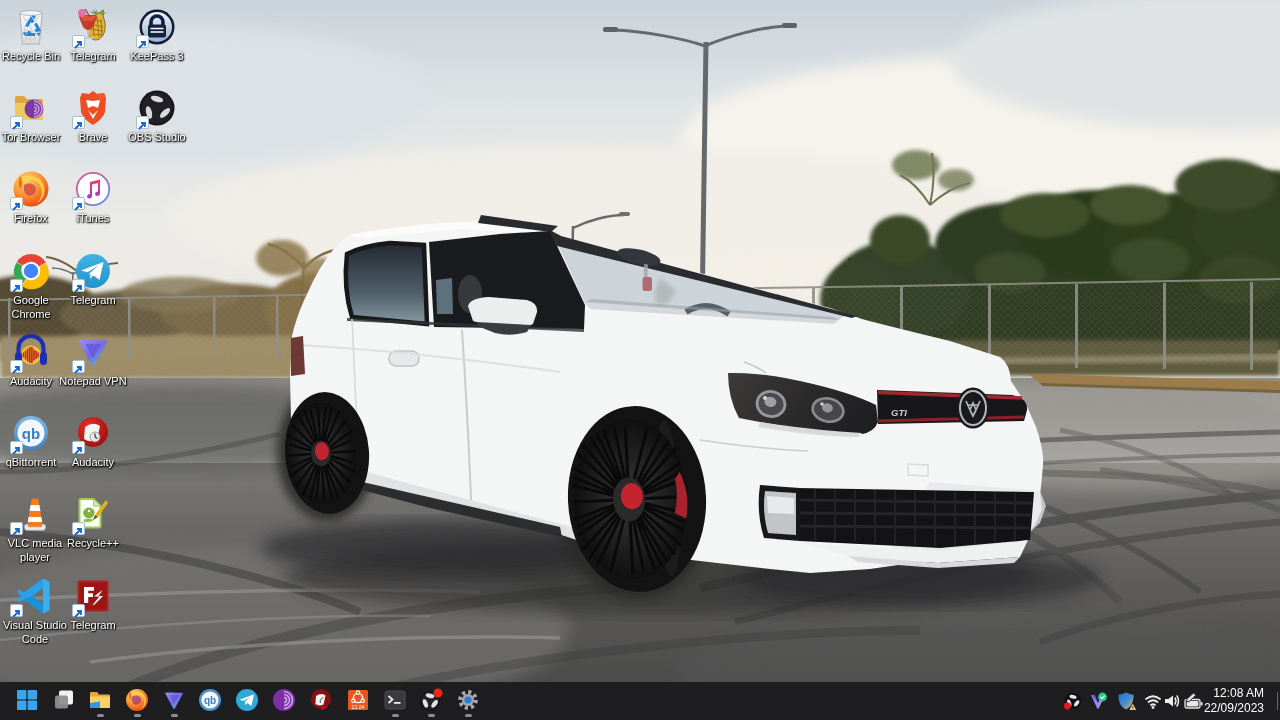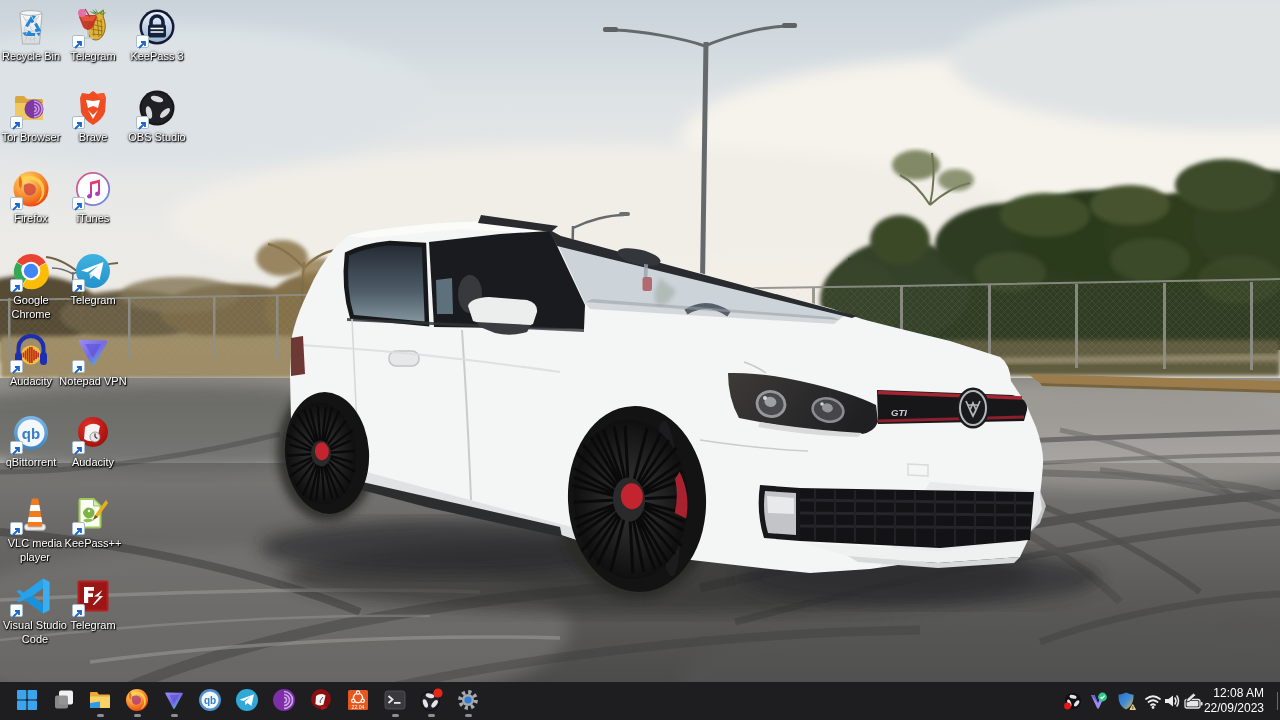--- a/index.html
+++ b/index.html
@@ -549,21 +549,21 @@
 <div class="ic" style="left:55px;top:494px;">
       <svg class="main" width="40" height="40" viewBox="0 0 40 40">
 <path d="M8,5 Q6.5,5 6.5,6.5 L6.5,32 Q6.5,33.5 8,33.5 L26,33.5 Q27.5,33.5 27.5,32 L27.5,12 L20.5,5 Z" fill="#fdfdf8" stroke="#9ecb57" stroke-width="2"></path>
 <path d="M20.5,5 L20.5,12 L27.5,12 Z" fill="#d8e8c0" stroke="#9ecb57" stroke-width="1"></path>
 <path d="M10,18 Q13,12 18,14 Q23,16 21,21 Q19,25 14,24 Q10,22 10,18 Z" fill="#7cb342"></path>
 <path d="M10,26 Q15,23 21,26 Q17,29 12,28 Z" fill="#8bc34a"></path>
 <circle cx="16" cy="17" r="1.2" fill="#fff"></circle>
 <path d="M33,6 L22,21 L20,26 L25,23 L35,9 Z" fill="#e8b018"></path>
 <path d="M20,26 L22,21 L25,23 Z" fill="#7a5a20"></path>
       </svg>
-      <div class="lbl">KeePass++</div>
+      <div class="lbl">Recycle++</div>
     </div>
 <div class="sc" style="left:72px;top:522px;"><svg width="11" height="11" viewBox="0 0 11 11">
         <path d="M2,9 L8,3 M4,3 L8,3 L8,7" stroke="#1a66cc" stroke-width="1.8" fill="none"></path>
       </svg></div>
 <div class="ic" style="left:-5px;top:576px;width:80px;">
       <svg class="main" width="40" height="40" viewBox="0 0 40 40">
 <path fill-rule="evenodd" d="M28,2.5 L34.5,6 L34.5,34 L28,37.5 L8.5,23.2 L4.5,26.4 L1.5,24.6 L6.2,20 L1.5,15.4 L4.5,13.6 L8.5,16.8 Z M28,12.2 L17.2,20 L28,27.8 Z" fill="#27a2ea"></path>
 <path d="M28,2.5 L34.5,6 L34.5,34 L28,37.5 Z" fill="#42b4f2" opacity="0.7"></path>
 <path d="M8.5,23.2 L28,37.5 L28,27.8 L17.2,20 Z" fill="#1286cc" opacity="0.6"></path>
       </svg>

